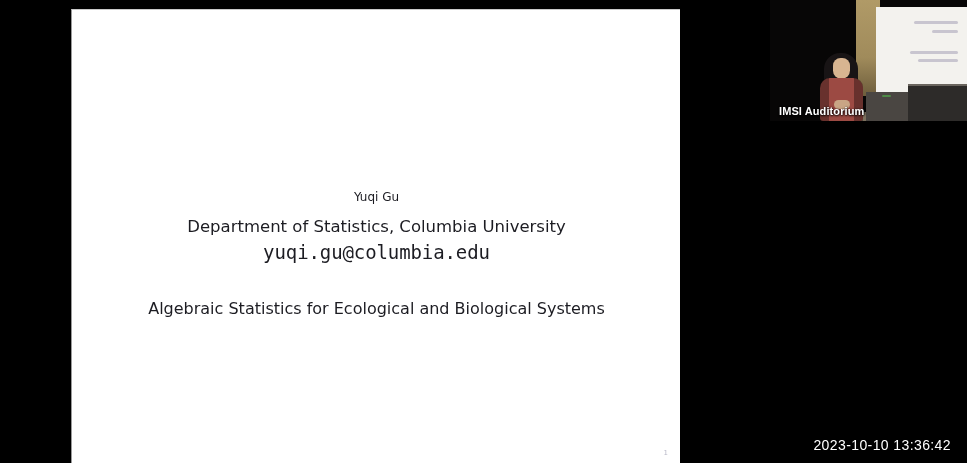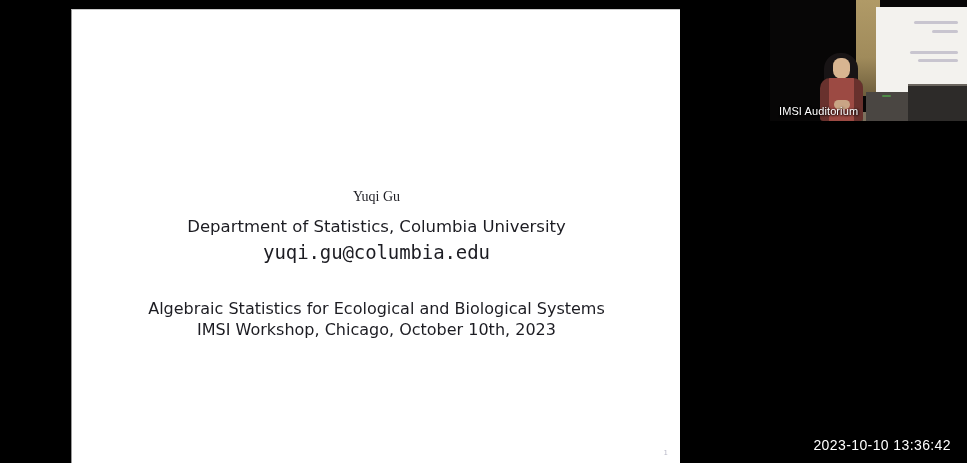--- a/index.html
+++ b/index.html
@@ -66,23 +66,22 @@
     position: absolute;
     left: 20px;
     top: 176px;
     width: 569px;
     text-align: center;
     color: #1c1c22;
     font-family: "DejaVu Sans", sans-serif;
   }
   .author-name {
     display: block;
-    font-size: 14px;
+    font-size: 12px;
     line-height: 22px;
-    font-family: Liberation Serif, serif;
   }
   .author-affil {
     display: block;
     font-size: 16.5px;
     line-height: 24px;
     margin-top: 7px;
   }
   .author-email {
     display: block;
     font-family: "DejaVu Sans Mono", monospace;
@@ -261,21 +260,21 @@
     border-radius: 5px;
   }
 
   .vid-label {
     position: absolute;
     left: 9px;
     bottom: 4px;
     color: #ffffff;
     font-family: "Liberation Sans", sans-serif;
     font-size: 11px;
-    font-weight: normal;
+    font-weight: bold;
     letter-spacing: .1px;
     text-shadow: 0 1px 2px rgba(0,0,0,.95), 1px 0 2px rgba(0,0,0,.8);
     white-space: nowrap;
   }
 
   
   #timestamp {
     position: absolute;
     right: 16px;
     bottom: 10px;
@@ -296,21 +295,20 @@
 
 
       <div class="author-block">
         <span class="author-name">Yuqi Gu</span>
         <span class="author-affil">Department of Statistics, Columbia University</span>
         <span class="author-email">yuqi.gu@columbia.edu</span>
       </div>
 
       <div class="venue-block">
         <span>Algebraic Statistics for Ecological and Biological Systems</span>
-        <span>IMSI Workshop, Chicago, October 10th, 2023</span>
       </div>
 
       <div class="slide-pagenum">1</div>
     </div>
   </div>
 
   <div id="video-tile">
     <div class="vid-stage">
       <div class="vid-wall"></div>
       <div class="vid-projscreen">

